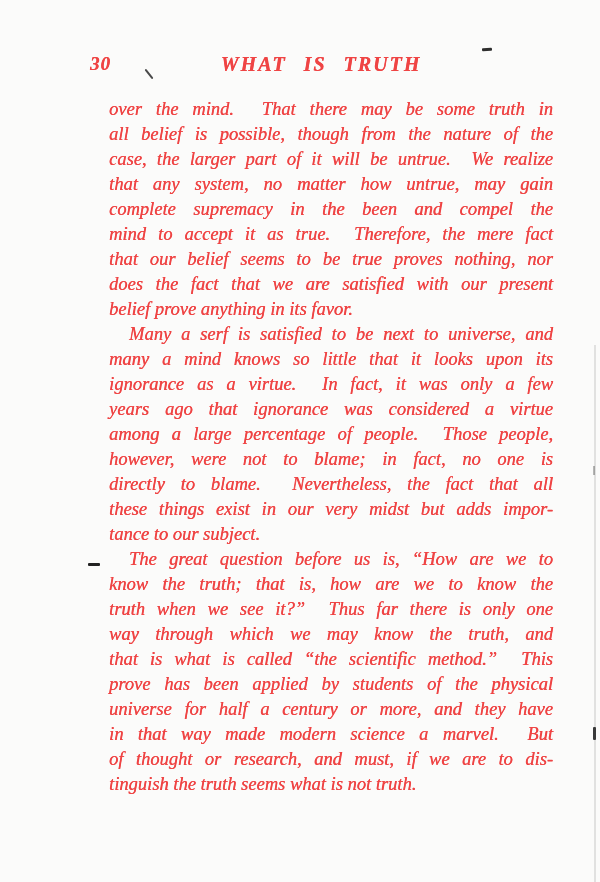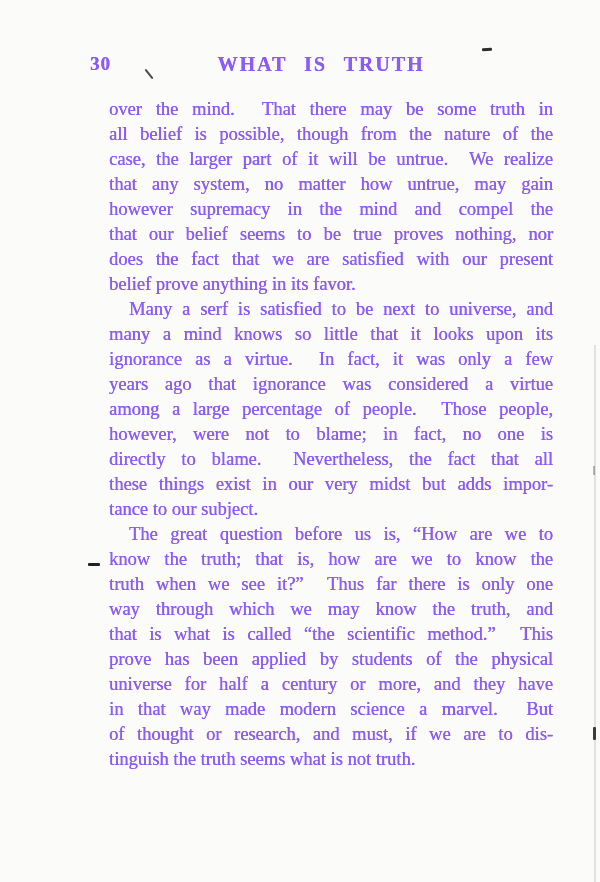--- a/index.html
+++ b/index.html
@@ -68,33 +68,34 @@
     background:rgba(0,0,0,0.28);
   }
   .edge-tick-dark{
     position:absolute;left:593px;top:727px;width:3px;height:13px;
     background:#3a3a3a;border-radius:1px;
   }
 </style>
 </head>
 <body>
 
-<div class="page" style="background: rgb(251, 251, 250); color: #8b5cf6;">
+<div class="page" style="background: rgb(251, 251, 250); color: #ef4444; font-style: italic;">
 
   <span class="page-number">30</span>
 
   <span class="page-title">WHAT  IS  TRUTH</span>
 
   <div class="text-block">
       <div class="paragraph">
         <div class="text-line">over the mind.  That there may be some truth in</div>
         <div class="text-line">all belief is possible, though from the nature of the</div>
         <div class="text-line">case, the larger part of it will be untrue.  We realize</div>
         <div class="text-line">that any system, no matter how untrue, may gain</div>
-        <div class="text-line">however supremacy in the mind and compel the</div>
+        <div class="text-line">complete supremacy in the been and compel the</div>
+        <div class="text-line">mind to accept it as true.  Therefore, the mere fact</div>
         <div class="text-line">that our belief seems to be true proves nothing, nor</div>
         <div class="text-line">does the fact that we are satisfied with our present</div>
         <div class="text-line para-end">belief prove anything in its favor.</div>
       </div>
       <div class="paragraph">
         <div class="text-line indent">Many a serf is satisfied to be next to universe, and</div>
         <div class="text-line">many a mind knows so little that it looks upon its</div>
         <div class="text-line">ignorance as a virtue.  In fact, it was only a few</div>
         <div class="text-line">years ago that ignorance was considered a virtue</div>
         <div class="text-line">among a large percentage of people.  Those people,</div>

